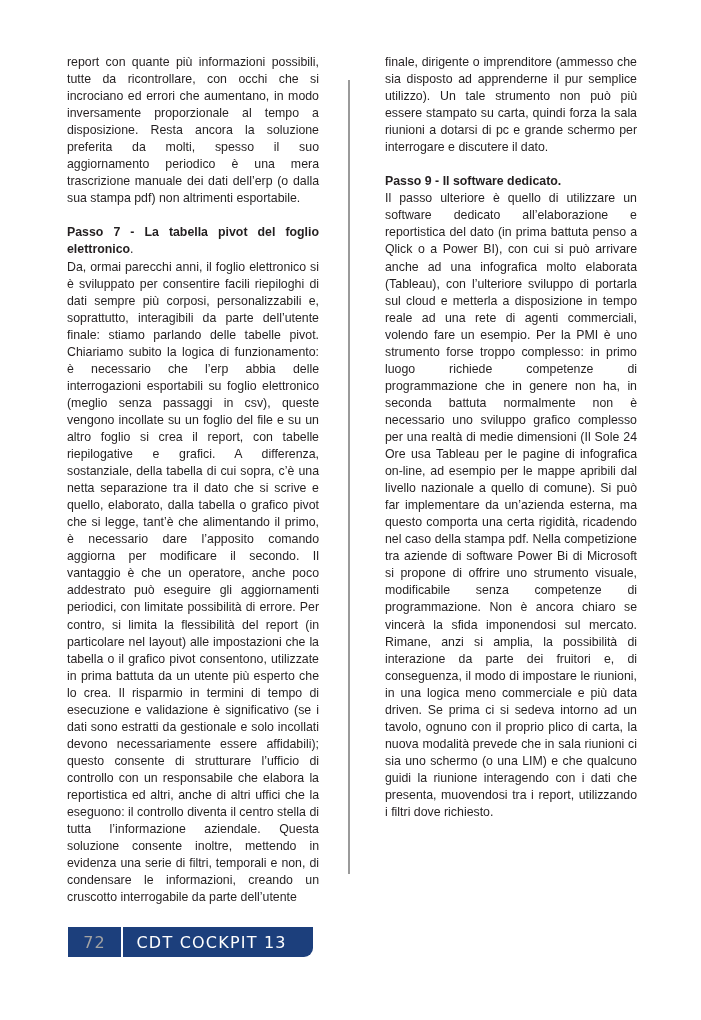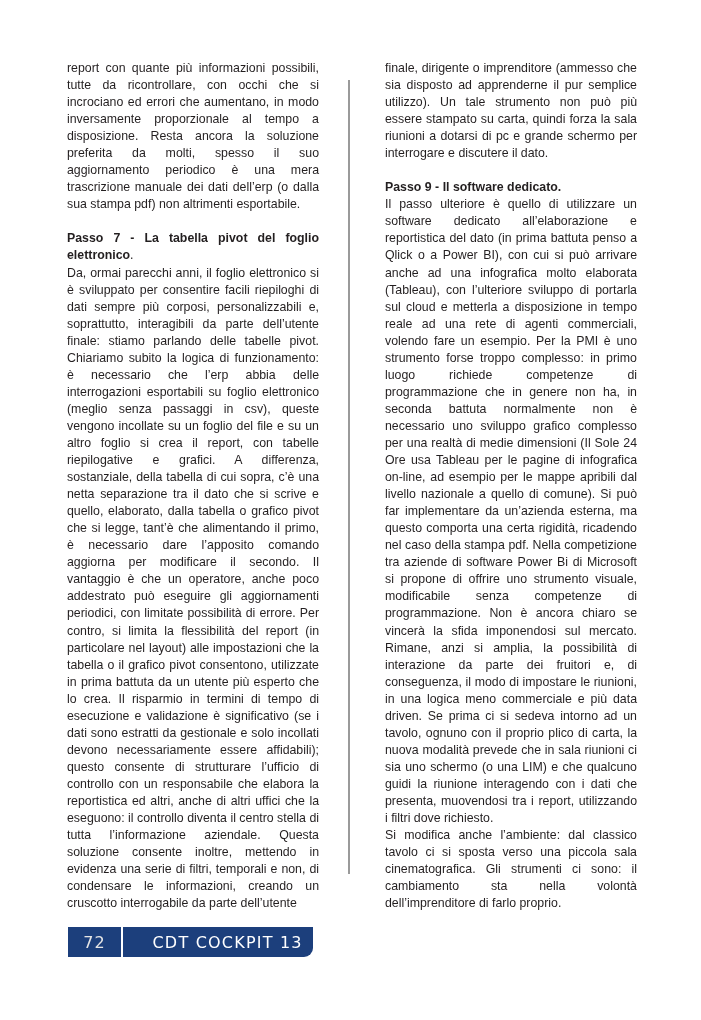--- a/index.html
+++ b/index.html
@@ -6,21 +6,21 @@
     body {
       width: 701px; height: 1020px;
       background: #ffffff;
       position: relative;
       overflow: hidden;
       font-family: "Liberation Sans", sans-serif;
       color: #231f20;
     }
     .col {
       position: absolute;
-      top: 60px;
+      top: 54px;
       font-size: 12.35px;
       line-height: 17.05px;
       text-align: justify;
       hyphens: none;
     }
     .col-left { left: 67px; width: 252px; }
     .col-right { left: 385px; width: 252px; }
     .col p { margin: 0; }
     .col .gap { height: 17px; }
     .col h3 {
@@ -45,36 +45,36 @@
       width: 245px;
       height: 30px;
       background: #1c3f7c;
       border-bottom-right-radius: 9px;
       display: flex;
       align-items: center;
     }
     .footer-page {
       width: 53px;
       text-align: center;
-      color: #e5e5e5;
+      color: #a3a3a3;
       font-size: 16px;
       letter-spacing: 1px;
       font-family: "DejaVu Sans", sans-serif;
     }
     .footer-sep {
       width: 1.5px;
       height: 30px;
       background: #ffffff;
     }
     .footer-title {
       flex: 1;
       color: #ffffff;
       font-size: 16px;
       letter-spacing: 1.2px;
-      padding-left: 30px;
+      padding-left: 14px;
       font-family: "DejaVu Sans", sans-serif;
       white-space: nowrap;
     }
   </style>
 </head>
 <body>
 
 <div class="col col-left">
   <p>report con quante più informazioni possibili, tutte da ricontrollare, con occhi che si incrociano ed errori che aumentano, in modo inversamente proporzionale al tempo a disposizione. Resta ancora la soluzione preferita da molti, spesso il suo aggiorna­mento periodico è una mera trascrizione manuale dei dati dell’erp (o dalla sua stampa pdf) non altrimenti esportabile.</p>
   <div class="gap"></div>
@@ -82,20 +82,19 @@
   <p>Da, ormai parecchi anni, il foglio elettronico si è sviluppato per consentire facili riepiloghi di dati sempre più corposi, personalizzabili e, soprattutto, interagibili da parte dell’utente finale: stiamo parlando delle tabelle pivot. Chiariamo subito la logica di funzionamento: è necessario che l’erp abbia delle interroga­zioni esportabili su foglio elettronico (meglio senza passaggi in csv), queste vengono incollate su un foglio del file e su un altro foglio si crea il report, con tabelle riepilogati­ve e grafici. A differenza, sostanziale, della tabella di cui sopra, c’è una netta separazio­ne tra il dato che si scrive e quello, elabora­to, dalla tabella o grafico pivot che si legge, tant’è che alimentando il primo, è necessario dare l’apposito comando aggiorna per modificare il secondo. Il vantaggio è che un operatore, anche poco addestrato può eseguire gli aggiornamenti periodici, con limitate possibilità di errore. Per contro, si limita la flessibilità del report (in particolare nel layout) alle impostazioni che la tabella o il grafico pivot consentono, utilizzate in prima battuta da un utente più esperto che lo crea. Il risparmio in termini di tempo di esecuzione e validazione è significativo (se i dati sono estratti da gestionale e solo incollati devono necessariamente essere affidabili); questo consente di strutturare l’ufficio di controllo con un responsabile che elabora la reporti­stica ed altri, anche di altri uffici che la eseguono: il controllo diventa il centro stella di tutta l’informazione aziendale. Questa soluzione consente inoltre, mettendo in evidenza una serie di filtri, temporali e non, di condensare le informazioni, creando un cruscotto interrogabile da parte dell’utente</p>
 </div>
 
 <div class="divider"></div>
 
 <div class="col col-right">
   <p>finale, dirigente o imprenditore (ammesso che sia disposto ad apprenderne il pur semplice utilizzo). Un tale strumento non può più essere stampato su carta, quindi forza la sala riunioni a dotarsi di pc e grande schermo per interrogare e discutere il dato.</p>
   <div class="gap"></div>
   <h3>Passo 9 - Il software dedicato.</h3>
   <p>Il passo ulteriore è quello di utilizzare un software dedicato all’elaborazione e reporti­stica del dato (in prima battuta penso a Qlick o a Power BI), con cui si può arrivare anche ad una infografica molto elaborata (Tableau), con l’ulteriore sviluppo di portarla sul cloud e metterla a disposizione in tempo reale ad una rete di agenti commerciali, volendo fare un esempio. Per la PMI è uno strumento forse troppo complesso: in primo luogo richiede competenze di programmazione che in genere non ha, in seconda battuta normalmente non è necessario uno sviluppo grafico complesso per una realtà di medie dimensioni (Il Sole 24 Ore usa Tableau per le pagine di infografica on-line, ad esempio per le mappe apribili dal livello nazionale a quello di comune). Si può far implementare da un’azienda esterna, ma questo comporta una certa rigidità, ricadendo nel caso della stampa pdf. Nella competizione tra aziende di software Power Bi di Microsoft si propone di offrire uno strumento visuale, modificabile senza competenze di programmazione. Non è ancora chiaro se vincerà la sfida imponen­dosi sul mercato. Rimane, anzi si amplia, la possibilità di interazione da parte dei fruitori e, di conseguenza, il modo di impostare le riunioni, in una logica meno commerciale e più data driven. Se prima ci si sedeva intorno ad un tavolo, ognuno con il proprio plico di carta, la nuova modalità prevede che in sala riunioni ci sia uno schermo (o una LIM) e che qualcuno guidi la riunione interagendo con i dati che presenta, muovendosi tra i report, utilizzando i filtri dove richiesto.</p>
-  <p>Si modifica anche l’ambiente: dal classico tavolo ci si sposta verso una piccola sala cinematografica. Gli strumenti ci sono: il cambiamento sta nella volontà dell’imprendi­tore di farlo proprio.</p>
 </div>
 
 <div class="footer-bar" style="background: rgb(28, 63, 124);">
   <span class="footer-page">72</span>
   <span class="footer-sep"></span>
   <span class="footer-title">CDT COCKPIT 13</span>
 </div>
 
 </body></html>

